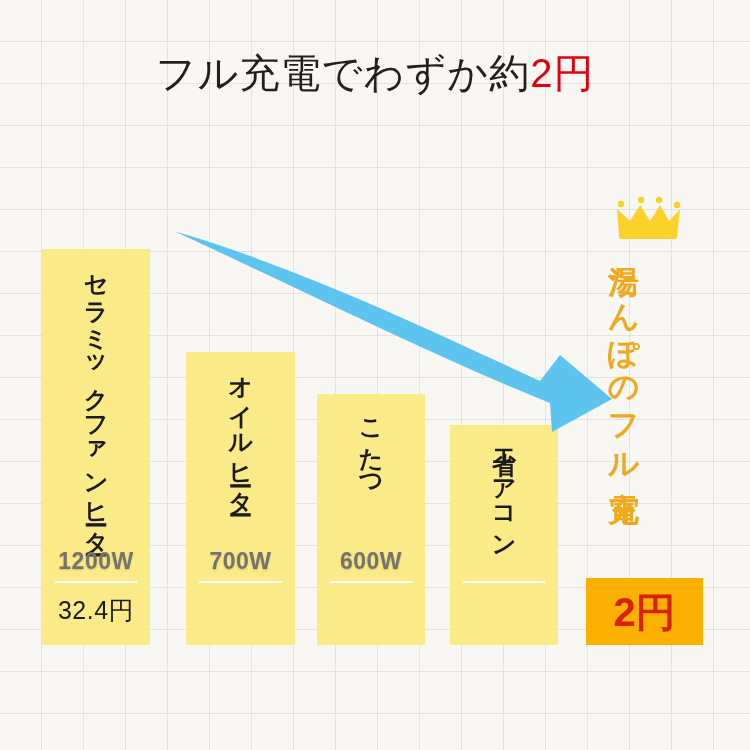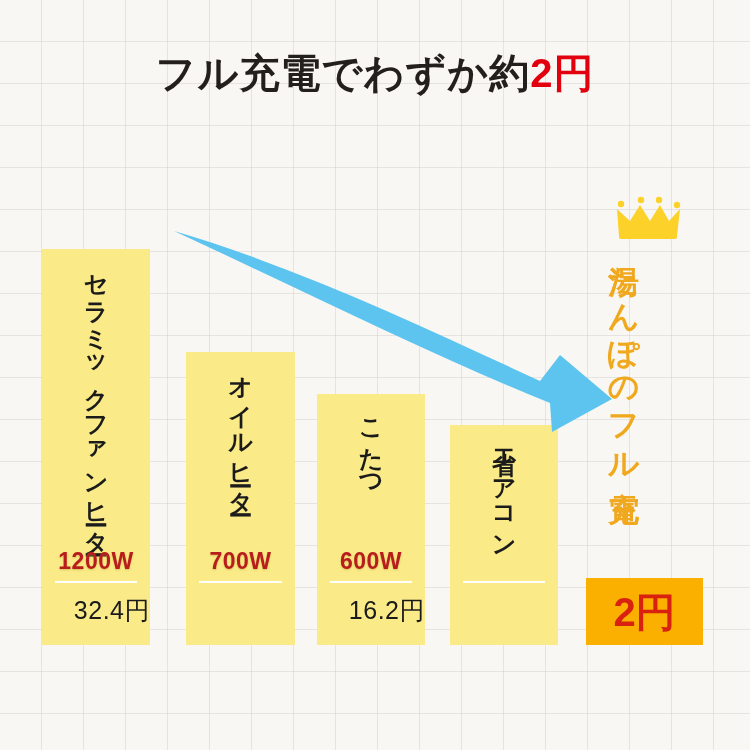--- a/index.html
+++ b/index.html
@@ -18,21 +18,21 @@
       linear-gradient(to bottom, rgba(197,196,190,0.38) 1px, transparent 1px);
     background-size:42px 42px;
     background-position:-1px -1px;
     overflow:hidden;
   }
 
   
   .title-1{
     position:absolute;left:0;right:0;top:46px;
     text-align:center;
-    font-size:40px;font-weight:bold;
+    font-size:40px;font-weight:normal;
     color:#231f1d;
     letter-spacing:1px;
     white-space:nowrap;
   }
   .title-1 .accent{color:#e2000f;}
   .title-2{
     position:absolute;left:0;right:0;top:117px;
     text-align:center;
     font-size:40px;font-weight:bold;
     color:#ee6a1e;
@@ -64,36 +64,36 @@
     align-items:center;
     width:28px;
   }
   .bar-watt{
     position:absolute;
     left:0;right:0;
     bottom:70px;
     text-align:center;
     font-size:23px;
     font-weight:bold;
-    color:#b91c1c;
+    color:#737373;
     text-shadow:0 1px 2px rgba(180,160,60,0.55);
     letter-spacing:0.5px;
   }
   .bar-divider{
     position:absolute;
     left:12%;right:12%;
     bottom:62px;
     height:2px;
     background:#ffffff;
   }
   .bar-price{
     position:absolute;
     left:0;right:0;
     bottom:18px;
-    text-align:right;
+    text-align:center;
     font-size:25px;
     font-weight:500;
     color:#1b1b1b;
     letter-spacing:0.5px;
   }
 
   
   .hl-crown{
     position:absolute;
     left:611px;top:196px;
@@ -157,21 +157,20 @@
     <div class="bar" style="left:186px;top:352px;width:109px;height:293px;">
       <div class="bar-vlabel">オイルヒーター</div>
       <div class="bar-watt">700W</div>
       <div class="bar-divider"></div>
     </div>
 
     <div class="bar" style="left:317px;top:394px;width:108px;height:251px;">
       <div class="bar-vlabel">こたつ</div>
       <div class="bar-watt">600W</div>
       <div class="bar-divider"></div>
-      <div class="bar-price">16.2円</div>
     </div>
 
     <div class="bar" style="left:450px;top:425px;width:108px;height:220px;">
       <div class="bar-vlabel">省エアコン</div>
       <div class="bar-divider"></div>
     </div>
   </div>
 
   <svg class="arrow-svg" viewBox="0 0 750 750">
     <path d="M174,231 C300,268 430,330 540,381 L560,355 L612,399 L552,432 L550,403 C438,358 306,292 174,231 Z" fill="#5dc4f0"></path>

